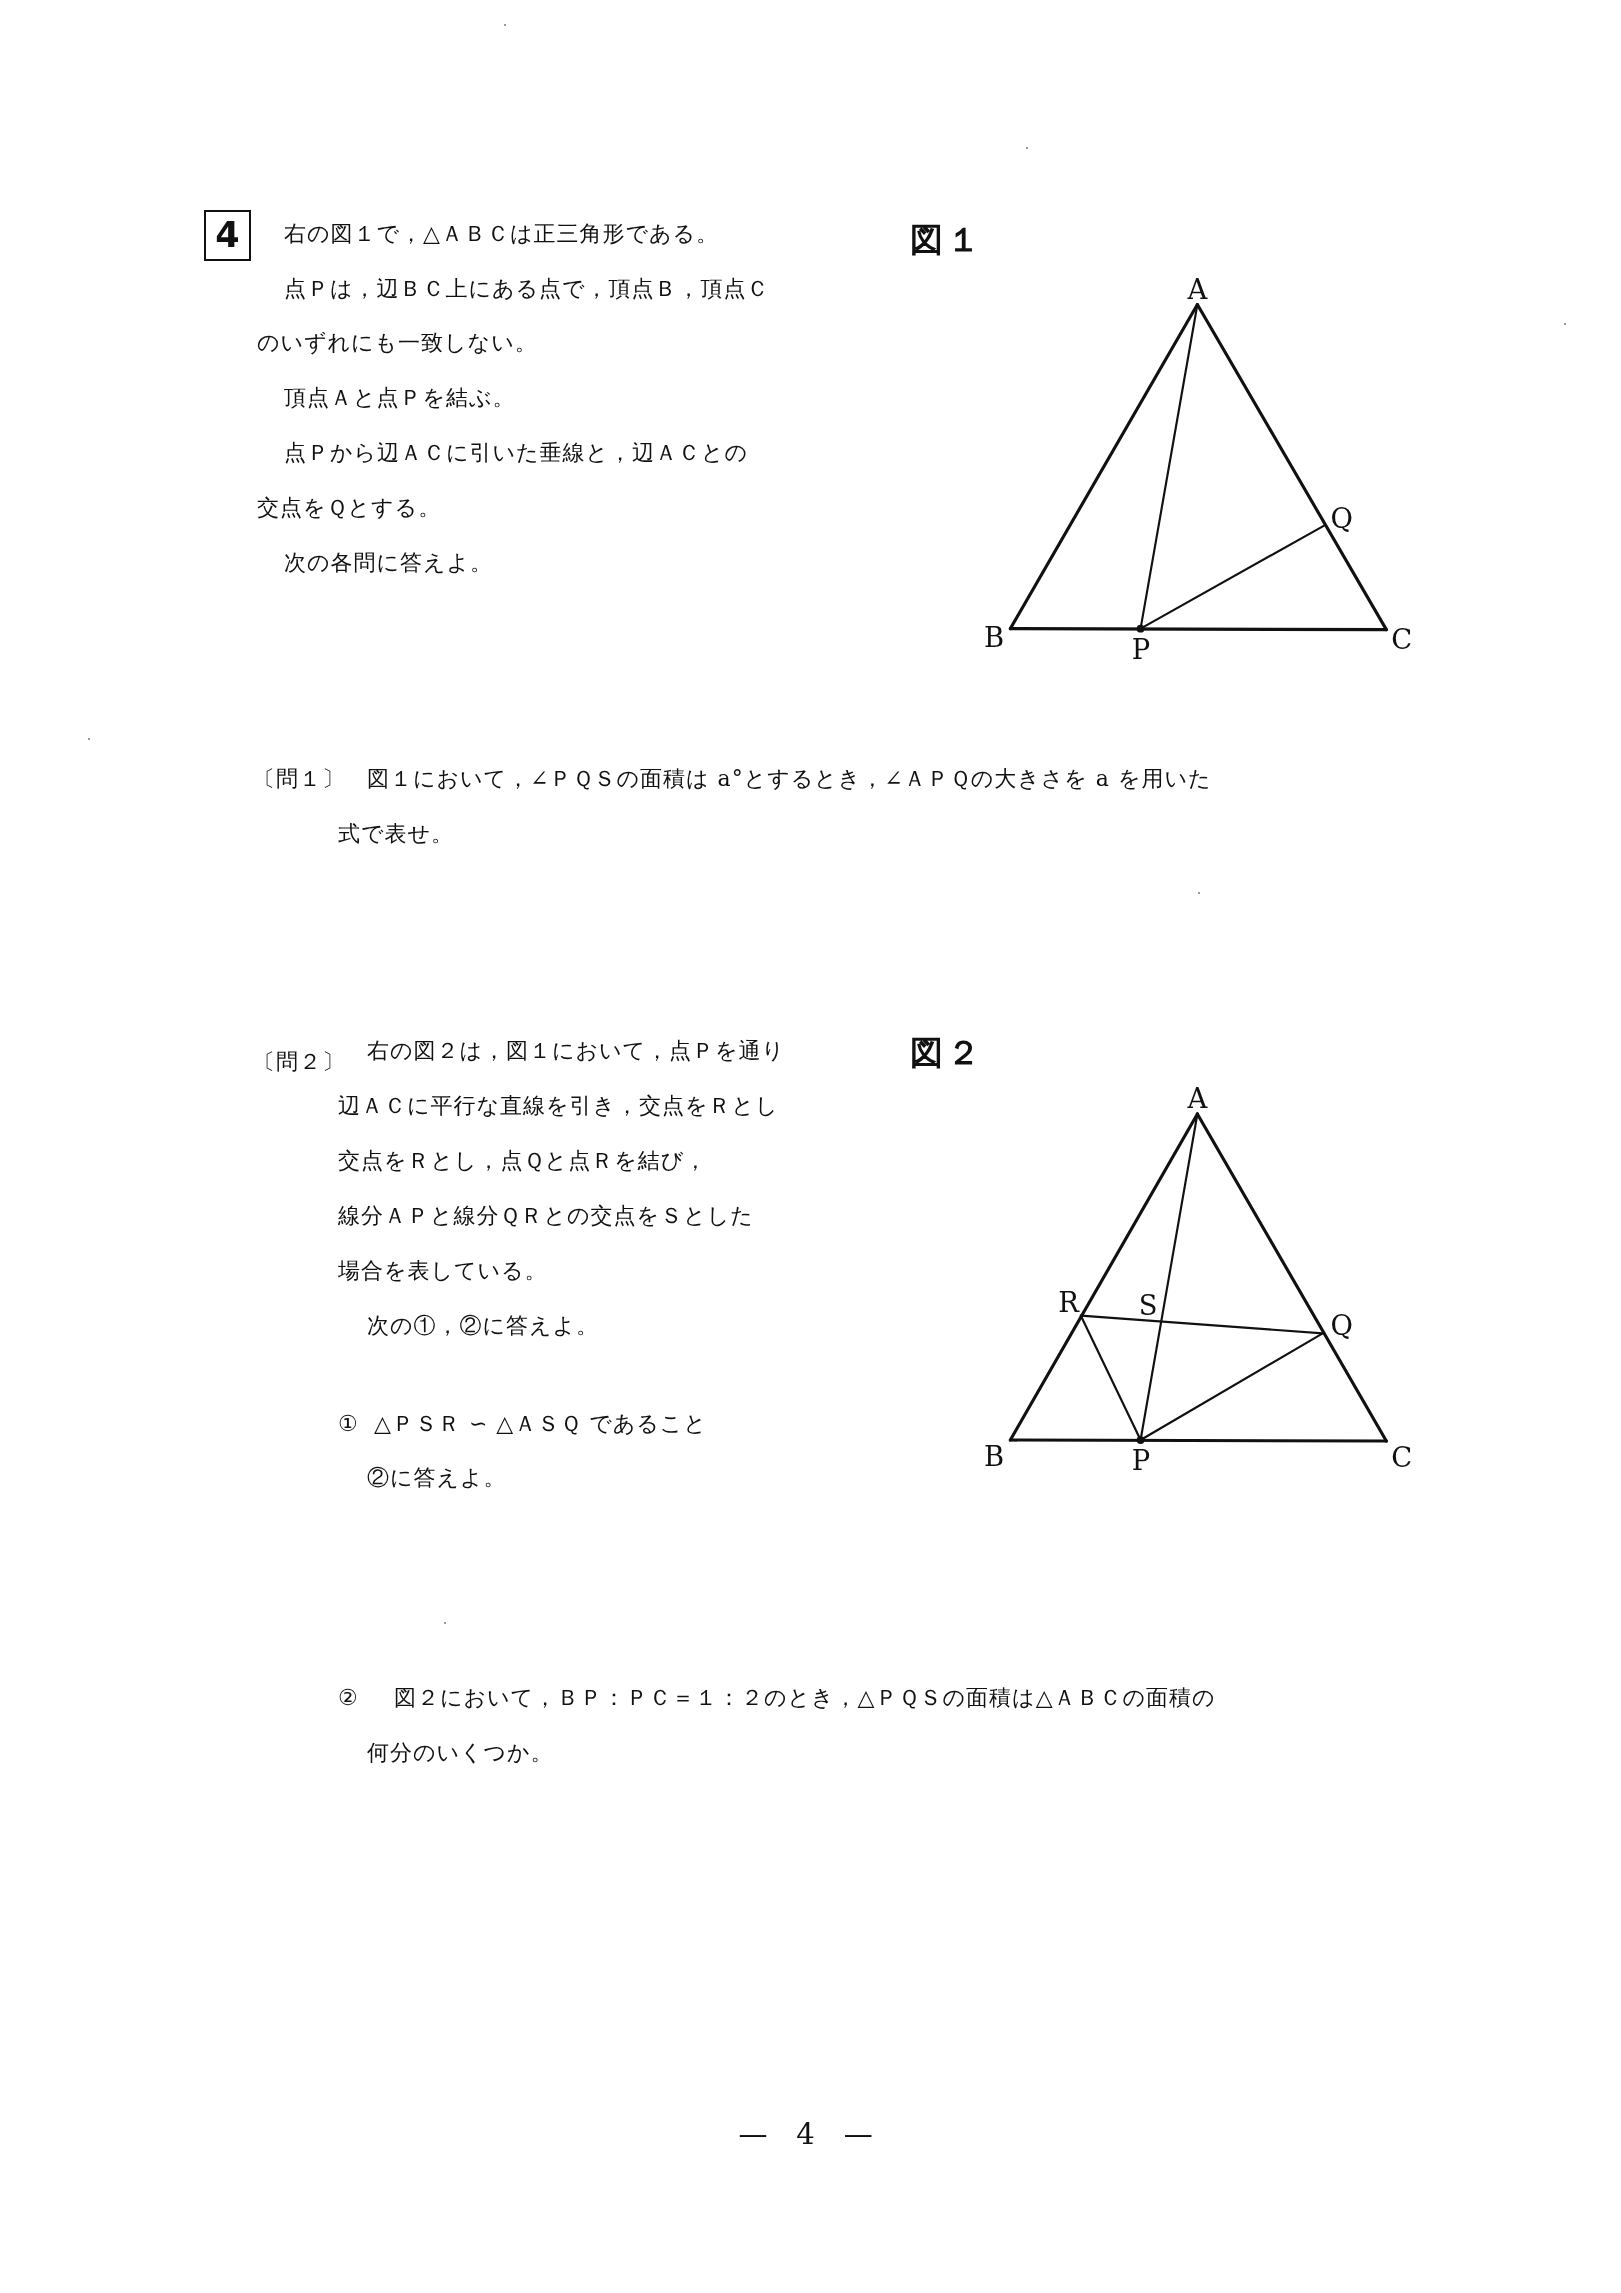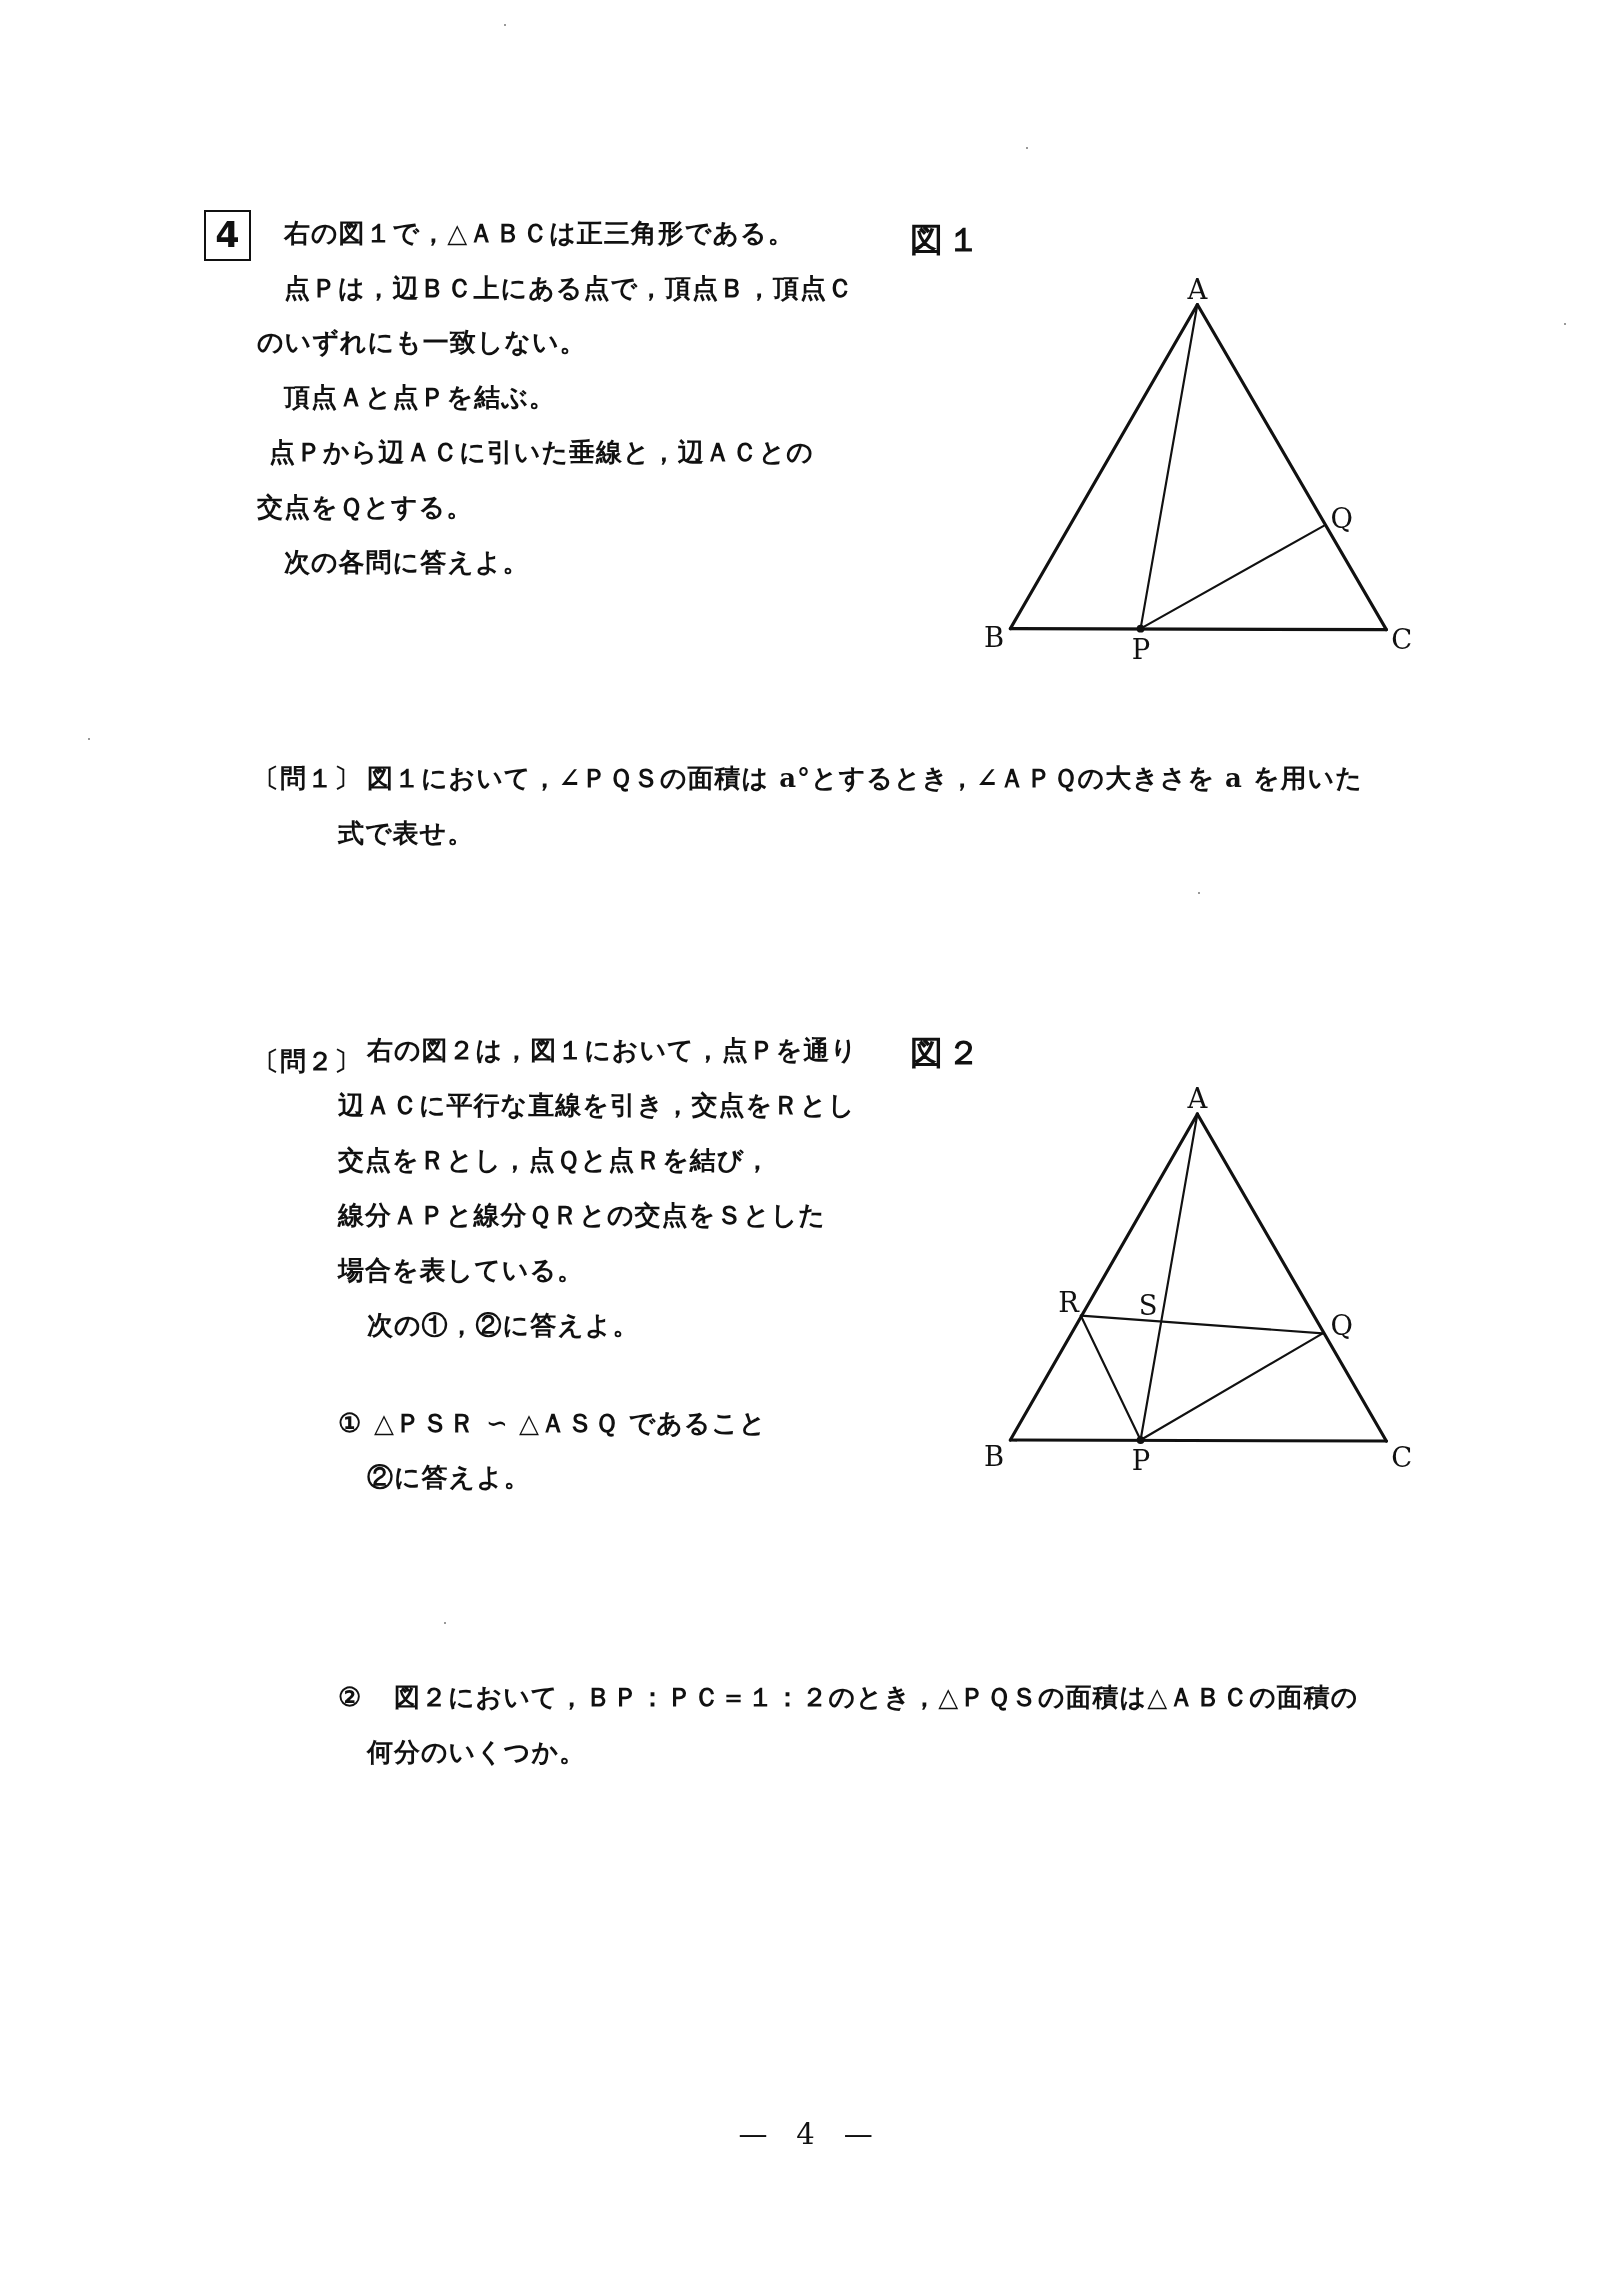--- a/index.html
+++ b/index.html
@@ -1,21 +1,21 @@
 <!DOCTYPE html>
 <html><head>
   <meta charset="utf-8">
   <style>
     html, body { margin: 0; padding: 0; background: #ffffff; }
     body {
       width: 1621px; height: 2294px; position: relative; overflow: hidden;
       font-family: "DejaVu Serif", "Liberation Serif", serif;
       color: #111111;
     }
-    .line { position: absolute; font-size: 26px; line-height: 39px; white-space: nowrap; letter-spacing: 1px; font-weight: bold; }
+    .line { position: absolute; font-size: 22px; line-height: 39px; white-space: nowrap; letter-spacing: 1px; }
     .num-box {
       position: absolute; left: 204px; top: 210px; width: 47px; height: 51px;
       border: 2.5px solid #111; box-sizing: border-box;
       font-family: "DejaVu Sans", "Liberation Sans", sans-serif;
       font-size: 35px; font-weight: bold; text-align: center; line-height: 47px;
     }
     .fig-label {
       position: absolute; font-family: "DejaVu Sans", "Liberation Sans", sans-serif;
       font-size: 33px; font-weight: bold; letter-spacing: 3.9px;
     }
@@ -30,21 +30,21 @@
   </style>
 </head>
 <body>
 
 <div class="num-box">4</div>
 
 <div class="line" style="left:284px; top:214px;">右の図１で，△ＡＢＣは正三角形である。</div>
 <div class="line" style="left:284px; top:269px;">点Ｐは，辺ＢＣ上にある点で，頂点Ｂ，頂点Ｃ</div>
 <div class="line" style="left:257px; top:323px;">のいずれにも一致しない。</div>
 <div class="line" style="left:284px; top:378px;">頂点Ａと点Ｐを結ぶ。</div>
-<div class="line" style="left:269px; top:433px;">点Ｐから辺ＡＣに引いた垂線と，辺ＡＣとの</div>
+<div class="line" style="left:284px; top:433px;">点Ｐから辺ＡＣに引いた垂線と，辺ＡＣとの</div>
 <div class="line" style="left:257px; top:488px;">交点をＱとする。</div>
 <div class="line" style="left:284px; top:543px;">次の各問に答えよ。</div>
 
 <div class="fig-label" style="left:910px; top:218px;">図１</div>
 <div class="fig" style="left:980px; top:265px; width:470px; height:412px;">
   <svg width="470" height="412" viewBox="0 0 480 420">
     <g stroke="#111" fill="none" stroke-linecap="round">
       <line x1="222" y1="40" x2="31" y2="371" stroke-width="3.2"></line>
       <line x1="31" y1="371" x2="415" y2="372" stroke-width="3.2"></line>
       <line x1="415" y1="372" x2="222" y2="40" stroke-width="3.2"></line>

